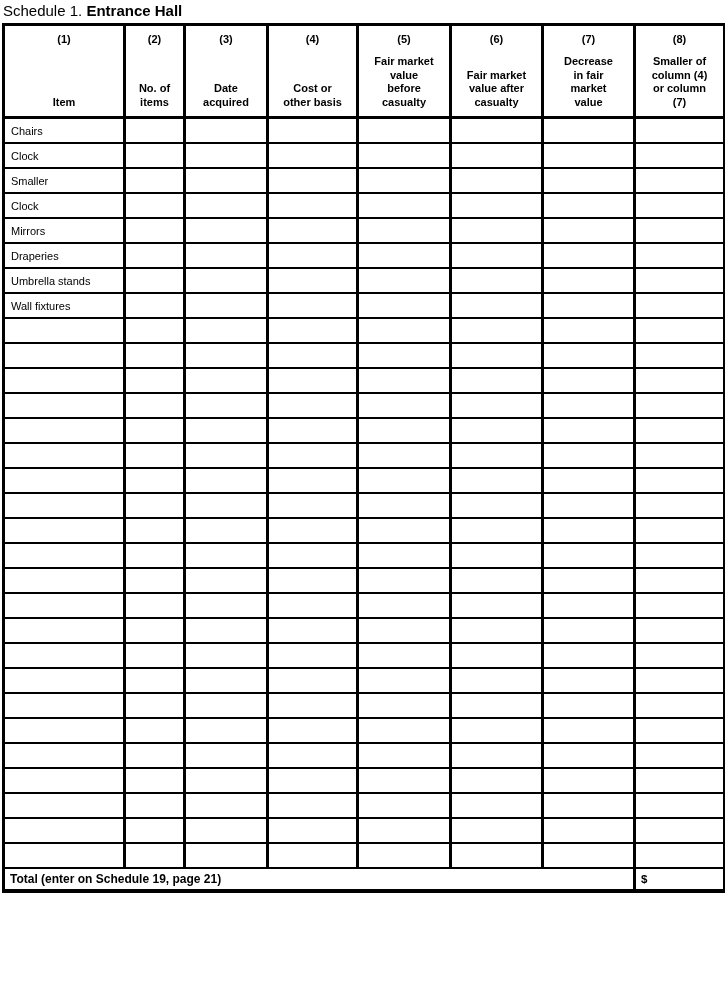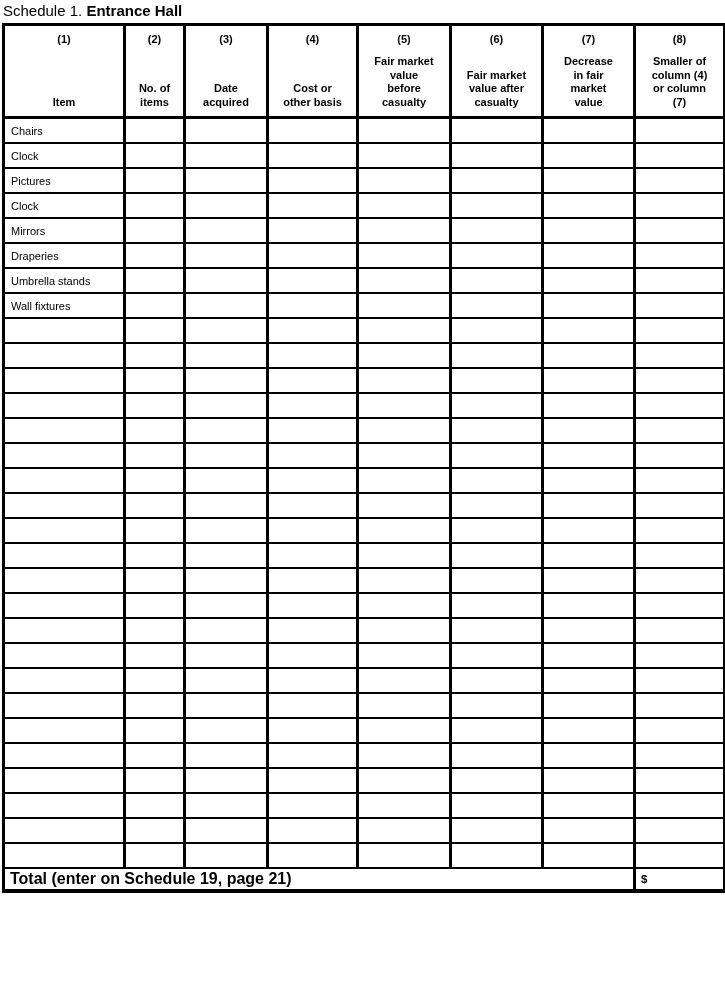--- a/index.html
+++ b/index.html
@@ -60,21 +60,21 @@
   td.item-cell {
     font-size: 11px;
     font-weight: normal;
     padding-left: 6px;
     vertical-align: middle;
     text-align: left;
     margin-left: 24px;
   }
   tfoot td { height: 20px; }
   td.total-label {
-    font-size: 16px;
+    font-size: 12px;
     font-weight: bold;
     padding-left: 5px;
     vertical-align: middle;
   }
   td.total-value {
     font-size: 11.5px;
     font-weight: bold;
     padding-left: 5px;
     vertical-align: middle;
   }
@@ -180,21 +180,21 @@
           <td class="item-cell">Clock</td>
           <td></td>
           <td></td>
           <td></td>
           <td></td>
           <td></td>
           <td></td>
           <td></td>
         </tr>
         <tr>
-          <td class="item-cell">Pictures</td>
+          <td class="item-cell">Smaller</td>
           <td></td>
           <td></td>
           <td></td>
           <td></td>
           <td></td>
           <td></td>
           <td></td>
         </tr>
         <tr>
           <td class="item-cell">Clock</td>

